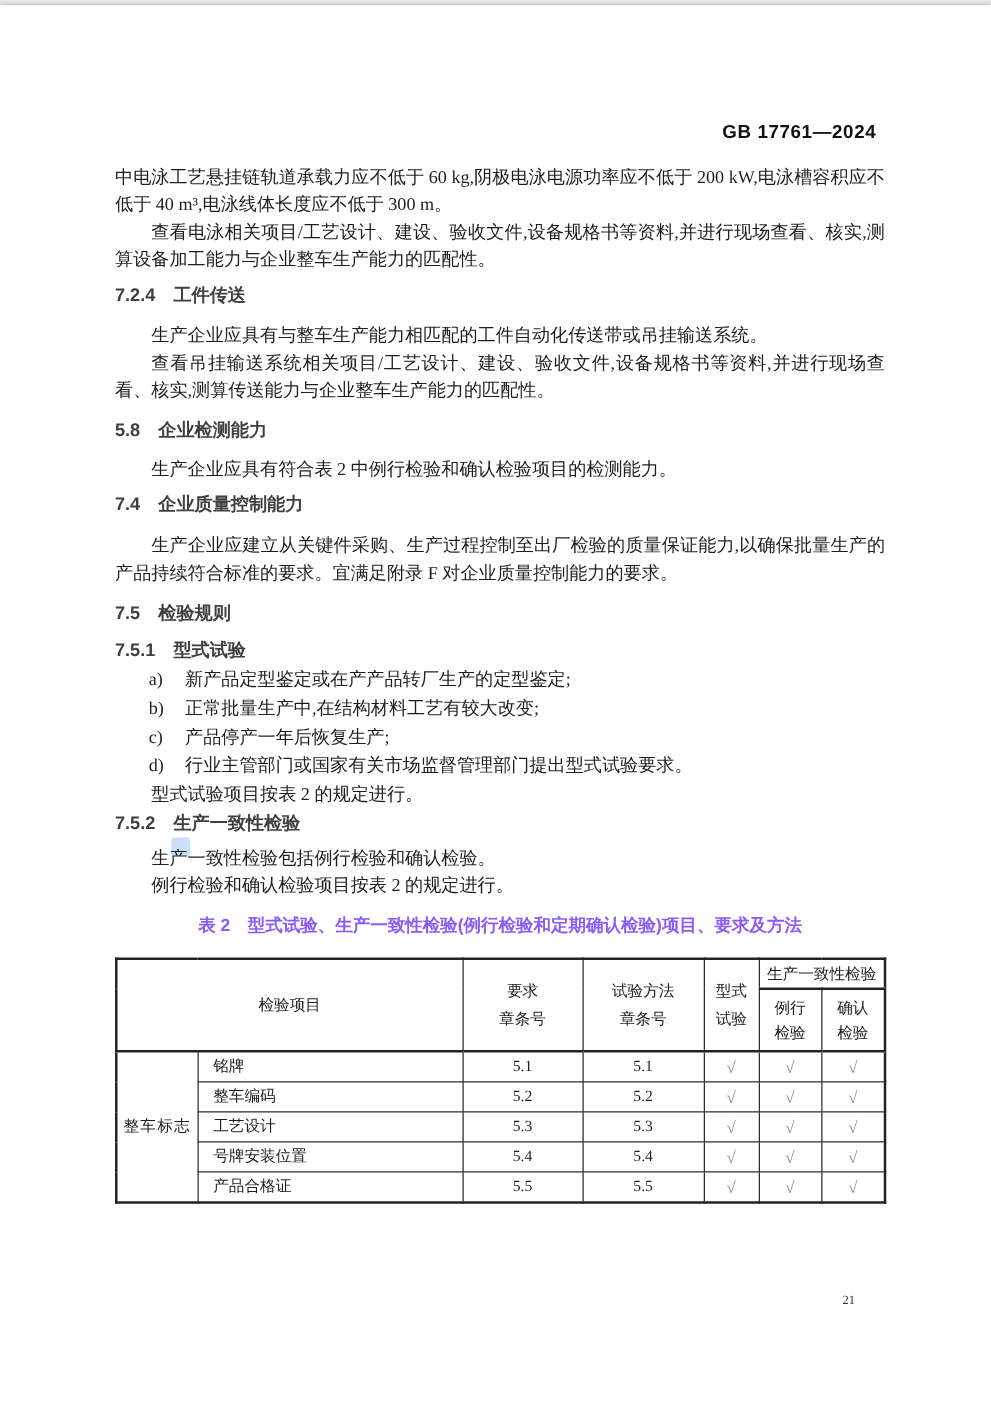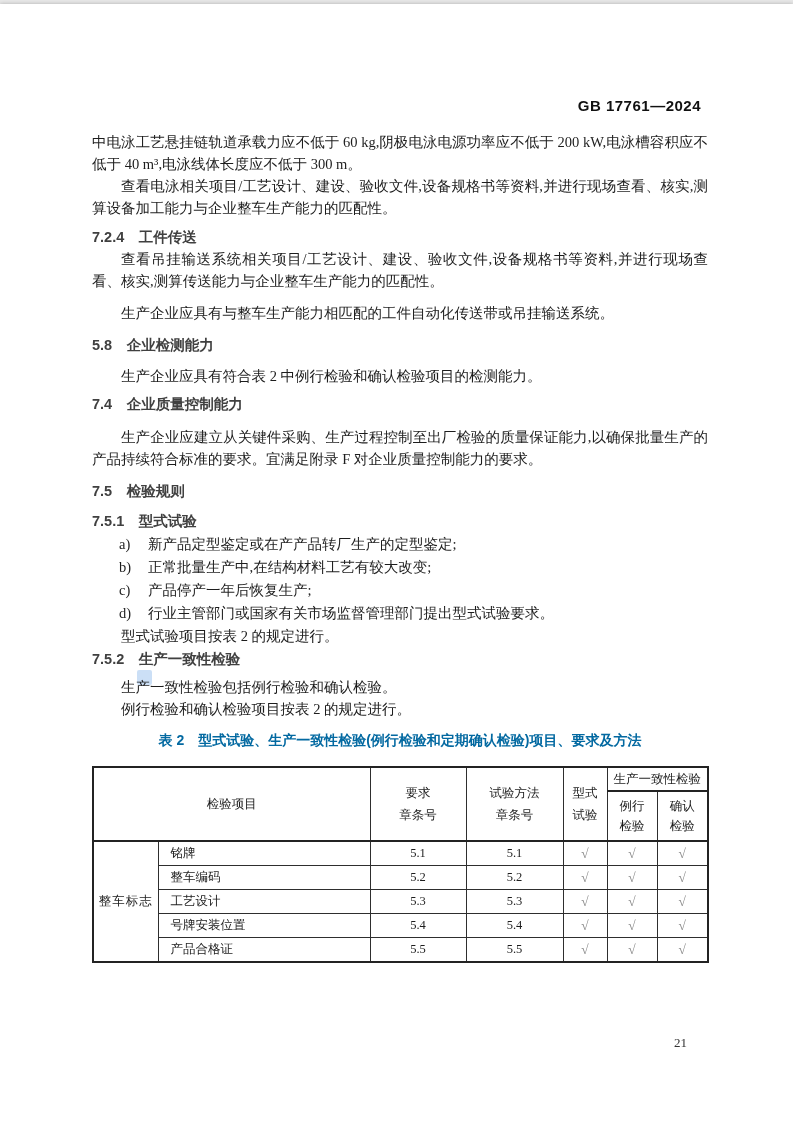--- a/index.html
+++ b/index.html
@@ -33,21 +33,21 @@
   }
   .mt1{margin-top:1px}.mt6{margin-top:6px}.mt7{margin-top:7px}.mt8{margin-top:8px}
   .mt9{margin-top:9px}.mt10{margin-top:10px}.mt11{margin-top:11px}
   .list { margin:1px 0 0 0; padding:0; list-style:none; }
   .list-item { margin-left:27px; line-height:23px; font-size:14.5px; display:flex; }
   .list-label { width:29px; flex:none; }
   .list-text { flex:auto; text-align:justify; }
   .table-title {
     font-family:"Liberation Sans","DejaVu Sans",sans-serif;
     font-weight:700; font-size:14px; line-height:22px;
-    text-align:center; margin:9px 0 0 0; color:#0369a1;
+    text-align:center; margin:9px 0 0 0; color:#8b5cf6;
   }
   table.std-table {
     border-collapse:collapse; table-layout:fixed;
     width:615px; margin-top:15px;
     font-size:12.5px; color:#1d1d1d;
     border:2px solid #232323;
   }
   .std-table th, .std-table td {
     border:1px solid #2e2e2e;
     font-weight:normal; text-align:center; vertical-align:middle;
@@ -55,21 +55,21 @@
   }
   .std-table thead th { border-bottom-width:2px; border-bottom-color:#232323; }
   .std-table .group-row th { height:22px; line-height:22px; }
   .std-table .sub-row th { height:48px; }
   .std-table tbody td { height:23px; line-height:23px; }
   .std-table td.item-cell { text-align:left; padding-left:12px; }
   .std-table td.check-cell { color:#8a8a8a; font-size:13.5px; }
   .std-table td.group-cell { letter-spacing:1px; }
   .page-number {
     position:absolute; top:1031px; left:674px;
-    font-size:13px; color:#333;
+    font-size:10px; color:#333;
   }
   .highlight-artifact {
     position:absolute; left:137px; top:666px;
     width:15px; height:15px;
     background:rgba(140,185,235,.45);
     border-radius:2px;
   }
 </style>
 </head>
 <body>
@@ -79,22 +79,22 @@
   <div class="doc-number">GB 17761—2024</div>
 
   <div class="highlight-artifact"></div>
 
   <div class="content">
 
     <p class="para">中电泳工艺悬挂链轨道承载力应不低于 60 kg,阴极电泳电源功率应不低于 200 kW,电泳槽容积应不低于 40 m³,电泳线体长度应不低于 300 m。</p>
     <p class="para indent">查看电泳相关项目/工艺设计、建设、验收文件,设备规格书等资料,并进行现场查看、核实,测算设备加工能力与企业整车生产能力的匹配性。</p>
 
     <h4 class="h-sans mt7">7.2.4　工件传送</h4>
+    <p class="para indent mt10">生产企业应具有与整车生产能力相匹配的工件自动化传送带或吊挂输送系统。</p>
     <p class="para indent">查看吊挂输送系统相关项目/工艺设计、建设、验收文件,设备规格书等资料,并进行现场查看、核实,测算传送能力与企业整车生产能力的匹配性。</p>
-    <p class="para indent mt10">生产企业应具有与整车生产能力相匹配的工件自动化传送带或吊挂输送系统。</p>
 
     <h4 class="h-sans mt10">5.8　企业检测能力</h4>
     <p class="para indent mt9">生产企业应具有符合表 2 中例行检验和确认检验项目的检测能力。</p>
 
     <h4 class="h-sans mt6">7.4　企业质量控制能力</h4>
     <p class="para indent mt11">生产企业应建立从关键件采购、生产过程控制至出厂检验的质量保证能力,以确保批量生产的产品持续符合标准的要求。宜满足附录 F 对企业质量控制能力的要求。</p>
 
     <h4 class="h-sans mt10">7.5　检验规则</h4>
     <h4 class="h-sans mt8">7.5.1　型式试验</h4>
 

